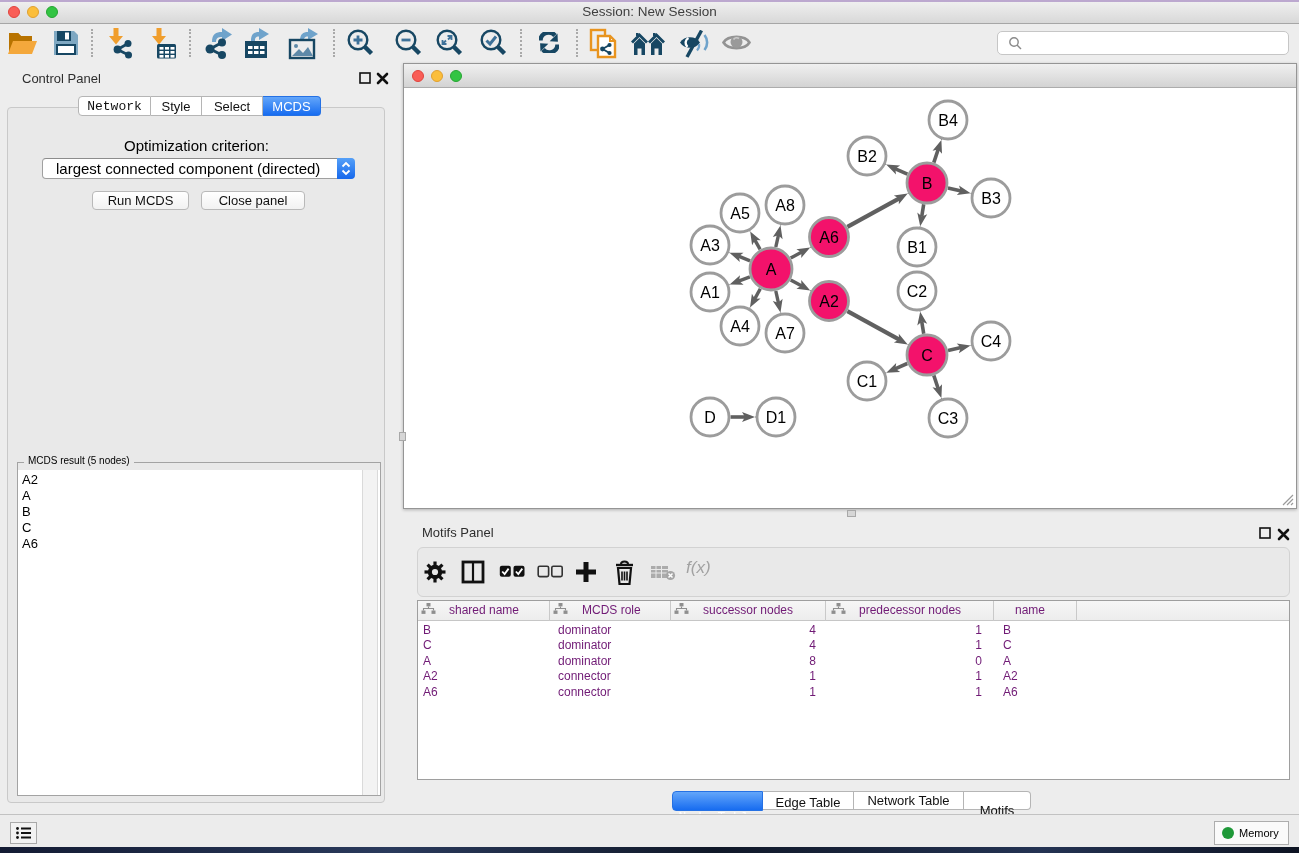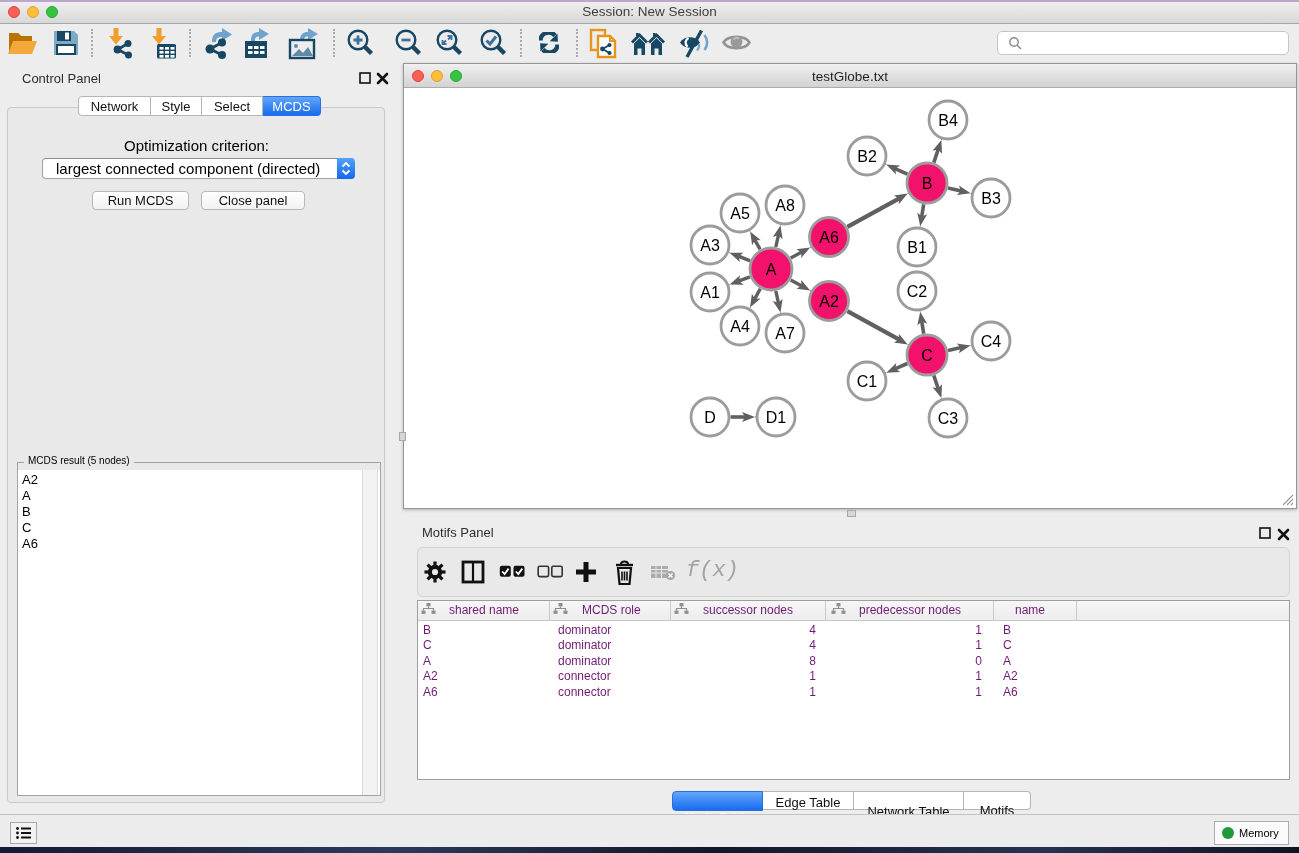--- a/index.html
+++ b/index.html
@@ -11,21 +11,21 @@
 .tl.g{background:#33C443;border:1px solid #26A533;left:46px;}
 .wtitle{width:100%;text-align:center;top:4px;font-size:13.5px;color:#3E3E3E;}
 .toolbar{left:0;top:24px;width:1299px;height:38px;background:#EDEDED;}
 .sep{top:29px;width:0;height:28px;border-left:2px dotted #A9A9A9;}
 .search{left:997px;top:31px;width:292px;height:24px;background:#fff;border:1px solid #C6C6C6;border-radius:5px;}
 .icon{position:absolute;top:27px;}
 .panel-title{font-size:13px;color:#2E2E2E;}
 .ctrlbody{left:7px;top:107px;width:378px;height:696px;background:#E9E9E9;border:1px solid #C9C9C9;border-radius:4px;}
 .seg{position:absolute;display:flex;font-size:13px;}
 .seg>div{background:#fff;border:1px solid #B5B5B5;border-left:none;color:#111;text-align:center;padding-top:2px;height:20px;}
-.seg>div:first-child{border-left:1px solid #B5B5B5;border-radius:4px 0 0 4px;}
+.seg>div:first-child{border-left:1px solid #B5B5B5;border-radius:4px 0 0 4px;font-family:Liberation Mono, monospace;}
 .seg>div:last-child{border-radius:0 4px 4px 0;}
 .seg>div.sel{background:linear-gradient(#63A6FA,#176CF0);border-color:#2571E4;color:#fff;}
 .btn{background:linear-gradient(#FFFFFF,#F2F2F2);border:1px solid #B9B9B9;border-radius:4px;font-size:13px;color:#111;text-align:center;}
 .groupbox{left:17px;top:462px;width:364px;height:334px;border:1px solid #A3A3A3;}
 .grouplabel{left:24px;top:455px;background:#E9E9E9;padding:0 4px;font-size:10px;color:#000;}
 .mcdslist{left:18px;top:470px;width:362px;height:325px;background:#fff;font-size:13px;line-height:16px;color:#000;padding:2px 0 0 4px;}
 .scrolltrack{background:#F3F3F3;border-left:1px solid #DADADA;border-right:1px solid #DADADA;}
 .netwin{left:403px;top:63px;width:894px;height:446px;background:#fff;border:1px solid #959595;box-shadow:0 1px 3px rgba(0,0,0,0.25);}
 .nettitle{left:0;top:0;width:100%;height:24px;background:linear-gradient(#F0F0F0,#D3D3D3);border-bottom:1px solid #ACACAC;}
 .tp-toolbar{left:417px;top:547px;width:873px;height:50px;background:#E9E9E9;border:1px solid #D2D2D2;border-radius:6px;}
@@ -216,21 +216,20 @@
 <div class="abs groupbox"></div>
 <div class="abs grouplabel">MCDS result (5 nodes)</div>
 <div class="abs mcdslist">A2<br>A<br>B<br>C<br>A6</div>
 <div class="abs scrolltrack" style="left:362px;top:470px;width:16px;height:325px"></div>
 
 <div class="abs netwin">
 <div class="abs nettitle"></div>
 <div class="abs tl r" style="left:8px;top:6px"></div>
     <div class="abs tl y" style="left:27px;top:6px"></div>
     <div class="abs tl g" style="left:46px;top:6px"></div>
-<div class="abs" style="left:0;top:5px;width:100%;text-align:center;font-size:13.5px;color:#1F1F1F">testGlobe.txt</div>
 <svg class="abs" style="right:2px;bottom:2px" width="12" height="12" viewBox="0 0 12 12">
       <path d="M11 1 L1 11 M11 5 L5 11 M11 9 L9 11" stroke="#9B9B9B" stroke-width="1.2"></path>
     </svg>
 </div>
 <div class="abs" style="left:399px;top:432px;width:7px;height:9px;background:#D6D6D6;border:1px solid #A8A8A8"></div>
 <div class="abs" style="left:847px;top:510px;width:9px;height:7px;background:#D6D6D6;border:1px solid #A8A8A8"></div>
 
 <div class="abs panel-title" style="left:422px;top:525px">Motifs Panel</div>
 <svg class="abs" style="left:1259px;top:527px" width="12" height="12" viewBox="0 0 12 12">
     <rect x="1" y="1" width="10" height="10" fill="none" stroke="#111" stroke-width="1.6"></rect>
@@ -286,21 +285,21 @@
 <path d="M8 11.5 v9 M13 11.5 v9 M10.5 11.5 v9" stroke="#111" stroke-width="1.6"></path>
 </svg>
 <svg class="abs" style="left:650px;top:565px" width="26" height="16" viewBox="0 0 26 16">
 <rect x="1" y="1" width="17" height="12" fill="#ABABAB"></rect>
 <g stroke="#E9E9E9" stroke-width="1">
       <path d="M1 4.5 h17 M1 8 h17 M6 1 v12 M11.5 1 v12"></path>
     </g>
 <circle cx="20.5" cy="10.5" r="4.6" fill="#A5A5A5"></circle>
 <path d="M18.5 8.5 l4 4 M22.5 8.5 l-4 4" stroke="#fff" stroke-width="1.5"></path>
 </svg>
-<div class="abs" style="left:686px;top:558px;font-family:Liberation Mono, monospace;font-style:italic;font-size:22px;color:#A2A2A2;">f(x)</div>
+<div class="abs" style="left:686px;top:558px;font-family:Liberation Sans, sans-serif;font-style:italic;font-size:17px;color:#A2A2A2;">f(x)</div>
 
 <div class="abs tablebox">
 <div class="abs thead"></div>
 <svg class="abs" style="left:0;top:0" width="871" height="20">
 <g stroke="#C9C9C9">
         <path d="M131.5 0 V20 M252.5 0 V20 M407.5 0 V20 M575.5 0 V20 M658.5 0 V20"></path>
       </g>
 </svg>
 </div>
 
@@ -466,21 +465,21 @@
 <div class="abs trow" style="left:882px;top:684px;width:100px;text-align:right">1</div>
 <div class="abs trow" style="left:1003px;top:622px">B</div>
 <div class="abs trow" style="left:1003px;top:637px">C</div>
 <div class="abs trow" style="left:1003px;top:653px">A</div>
 <div class="abs trow" style="left:1003px;top:668px">A2</div>
 <div class="abs trow" style="left:1003px;top:684px">A6</div>
 
 <div class="seg" style="left:672px;top:791px">
 <div class="sel" style="width:91px;height:19px;padding-top:18px">Node Table</div>
 <div style="width:91px;height:19px;padding-top:3px">Edge Table</div>
-<div style="width:110px;height:19px;padding-top:12px">Network Table</div>
+<div style="width:110px;height:19px;padding-top:1px">Network Table</div>
 <div style="width:67px;height:19px;padding-top:11px">Motifs</div>
 </div>
 
 <div class="abs statusbar"></div>
 <div class="abs listbtn"></div>
 <svg class="abs" style="left:16px;top:827px" width="15" height="12" viewBox="0 0 15 12">
 <g fill="#111">
       <circle cx="1.5" cy="1.5" r="1.4"></circle>
       <circle cx="1.5" cy="6" r="1.4"></circle>
       <circle cx="1.5" cy="10.5" r="1.4"></circle>

